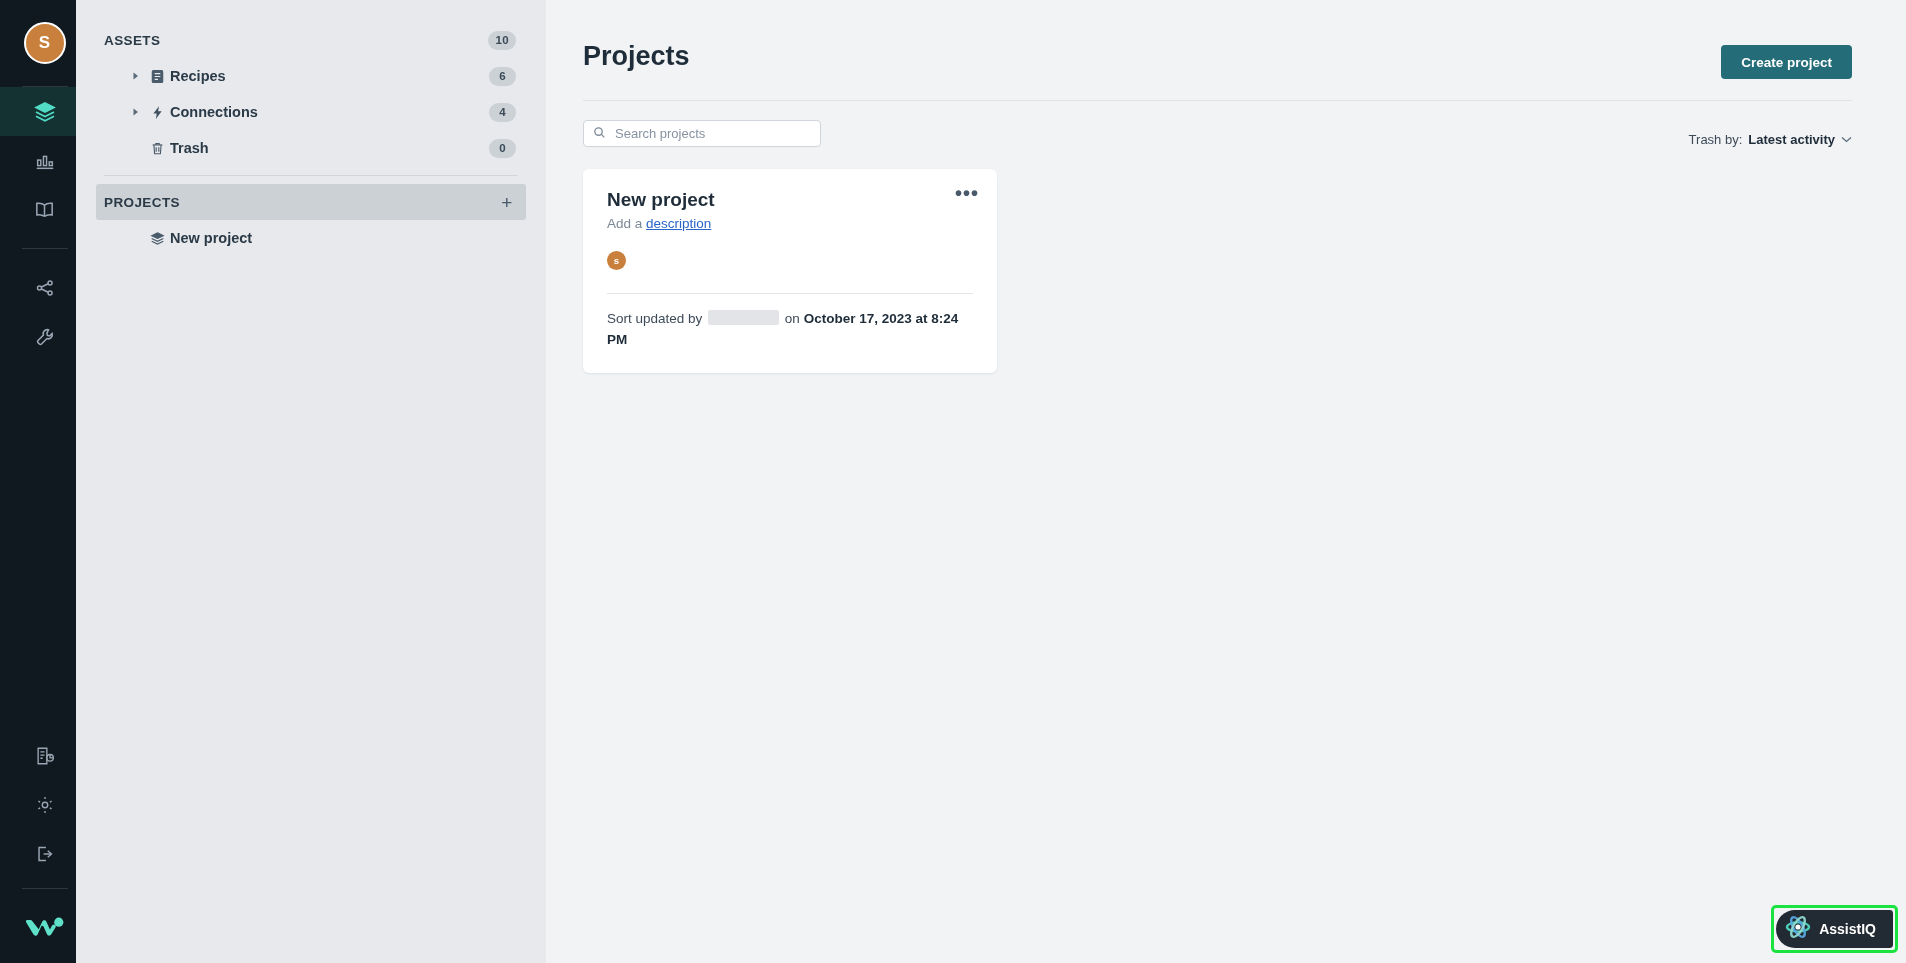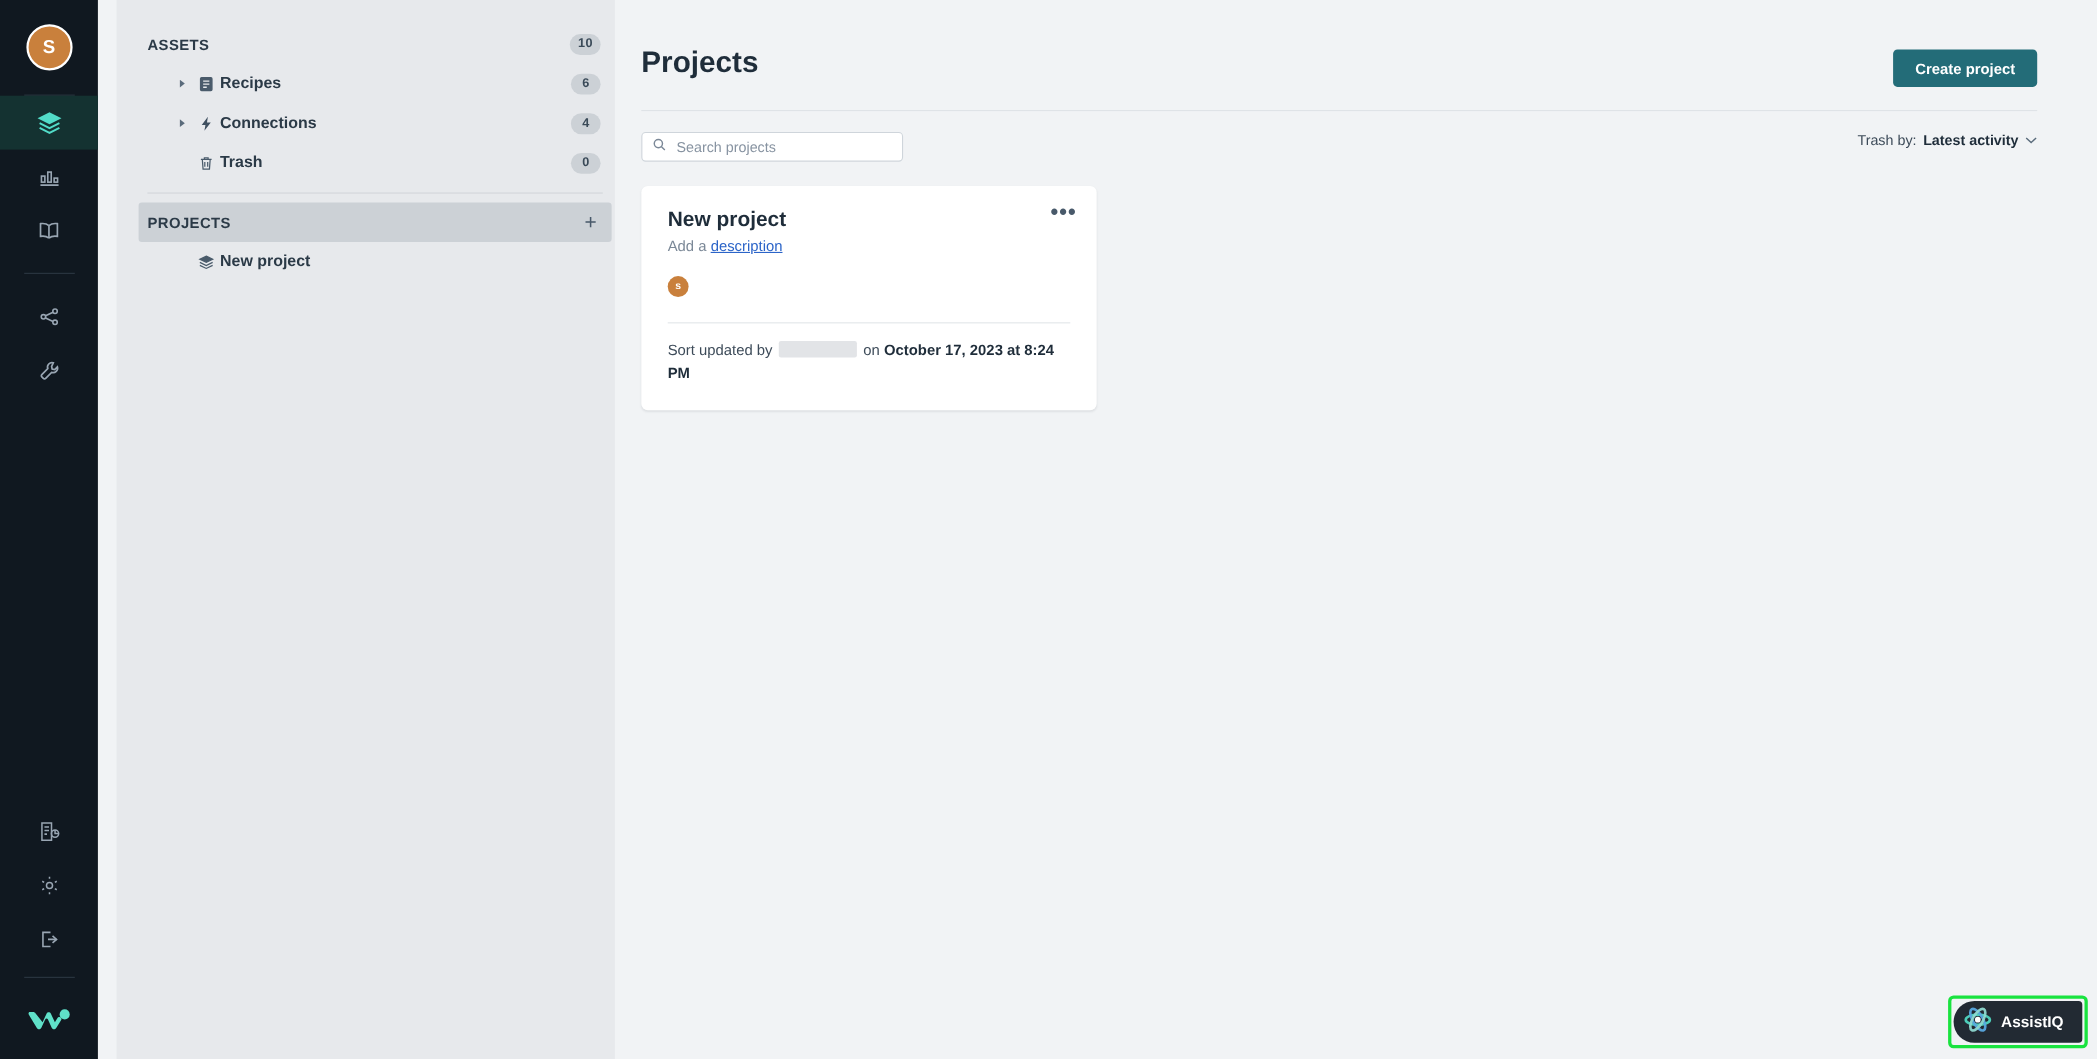--- a/index.html
+++ b/index.html
@@ -46,21 +46,21 @@
   .rail-item svg { display: block; }
   .rail-spacer { flex: 1 1 auto; }
   .rail-logo {
     width: 89px; height: 74px;
     display: flex; align-items: center; justify-content: center;
     flex: none;
   }
 
   
   .sidebar {
-    position: absolute; left: 106px; top: 0;
+    position: absolute; left: 76px; top: 0;
     width: 470px; height: 963px;
     background: #e7e9ec;
   }
   .tree { padding: 22px 20px 0 20px; }
   .tree-row {
     height: 36px;
     display: flex; align-items: center;
     border-radius: 3px;
     padding: 0 10px 0 8px;
     color: #2b3a47;
@@ -132,21 +132,21 @@
     font-family: "Liberation Sans", sans-serif;
     cursor: pointer;
     margin-top: 3px;
   }
   .head-rule {
     height: 1px; background: #dfe3e7;
     margin: 21px 54px 0 24px;
   }
   .toolbar {
     margin: 19px 54px 0 24px;
-    display: flex; align-items: flex-start; justify-content: space-between;
+    display: flex; align-items: flex-end; justify-content: space-between;
   }
   .search-box {
     width: 238px; height: 27px;
     background: #ffffff;
     border: 1px solid #cfd5db;
     border-radius: 4px;
     display: flex; align-items: center;
     padding: 0 9px;
   }
   .search-box svg { flex: none; color: #7b8897; }

